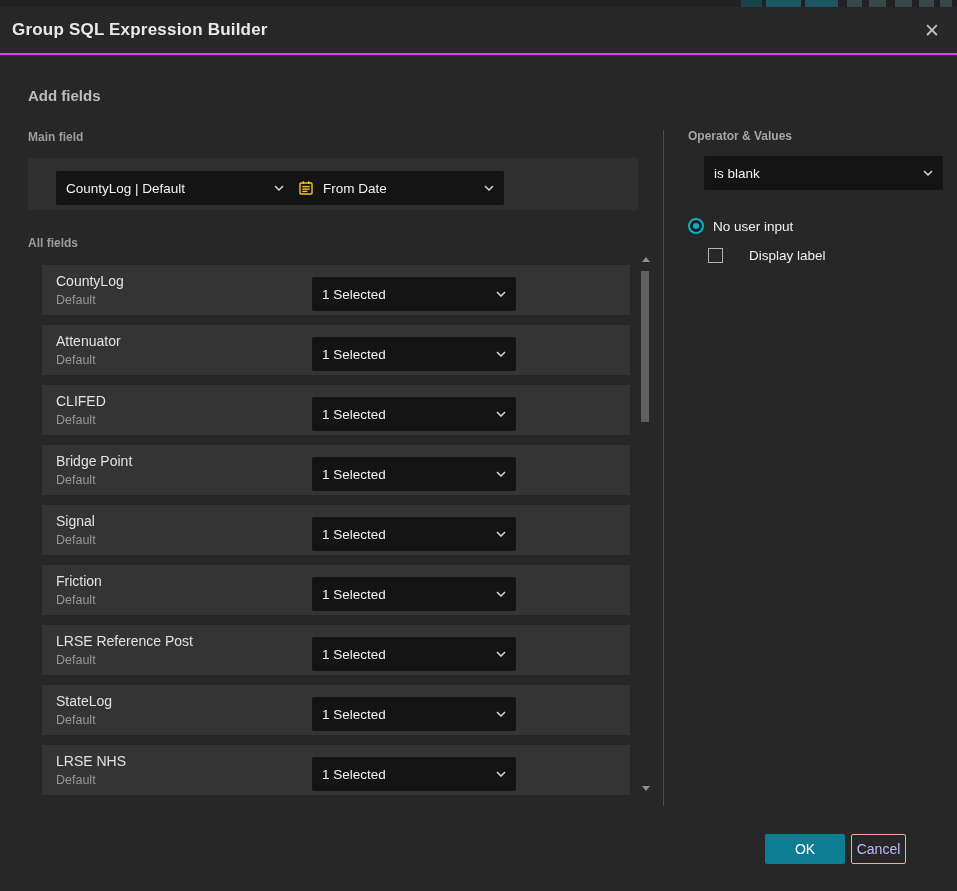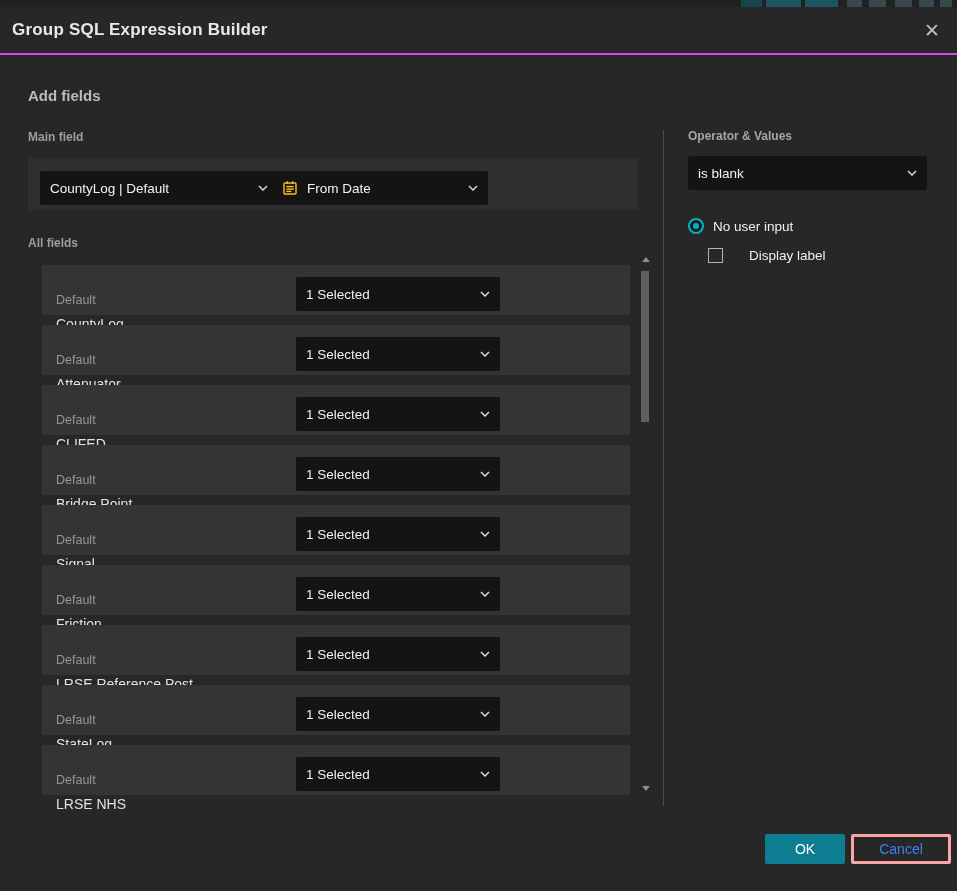--- a/index.html
+++ b/index.html
@@ -18,33 +18,33 @@
          line-height:24px;text-align:center;cursor:pointer;}
 
   .h-add{position:absolute;left:28px;top:87px;font-size:15px;font-weight:bold;color:#bcbcbc;}
   .h-sub{position:absolute;font-size:12px;font-weight:bold;color:#9d9d9d;}
   .h-main{left:28px;top:130px;}
   .h-all{left:28px;top:236px;}
   .h-op{left:688px;top:129px;color:#a6a6a6;}
 
   
   .select{background:#141414;border-radius:2px;display:flex;align-items:center;color:#f2f2f2;
-          font-size:13.5px;padding:17px 10px;box-sizing:border-box;height:26px;cursor:pointer;}
+          font-size:13.5px;padding:17px 10px;box-sizing:border-box;height:26px;cursor:pointer;margin-left:16px;}
   .select .chev{margin-left:auto;display:flex;align-items:center;}
 
   
   .mainbox{position:absolute;left:28px;top:158px;width:610px;height:52px;background:#2f2f2f;}
   .sel-layer{position:absolute;left:12px;top:13px;width:238px;}
   .sel-field{position:absolute;left:244px;top:13px;width:216px;}
   .sel-field .cal{display:flex;align-items:center;margin-right:9px;}
 
   
   .list{position:absolute;left:42px;top:265px;width:588px;}
   .row{position:relative;height:50px;background:#343434;margin-bottom:10px;}
-  .row-name{position:absolute;left:14px;top:8px;font-size:14px;color:#e2e2e2;margin-top:43px;}
+  .row-name{position:absolute;left:14px;top:8px;font-size:14px;color:#e2e2e2;}
   .row-sub{position:absolute;left:14px;bottom:8px;font-size:12.5px;color:#979797;}
   .row-select{position:absolute;left:254px;top:12px;width:204px;}
 
   
   .sb-up{position:absolute;left:642px;top:257px;width:0;height:0;
          border-left:4px solid transparent;border-right:4px solid transparent;border-bottom:5px solid #8d8d8d;cursor:pointer;}
   .sb-thumb{position:absolute;left:641px;top:271px;width:8px;height:151px;background:#606060;cursor:pointer;}
   .sb-down{position:absolute;left:642px;top:786px;width:0;height:0;
          border-left:4px solid transparent;border-right:4px solid transparent;border-top:5px solid #8d8d8d;cursor:pointer;}
 
@@ -58,21 +58,21 @@
   .radio::after{content:"";position:absolute;left:3px;top:3px;width:6px;height:6px;border-radius:50%;
          background:var(--radio,#00b6c6);}
   .check-row{position:absolute;left:708px;top:248px;display:flex;align-items:center;gap:26px;cursor:pointer;}
   .checkbox{width:13px;height:13px;border:1.5px solid #b3b3b3;background:transparent;box-sizing:content-box;}
   .ctl-label{font-size:13.5px;color:#f0f0f0;}
 
   
   .btn{position:absolute;top:834px;height:30px;font-size:14px;border-radius:2px;cursor:pointer;
        font-family:"Liberation Sans",sans-serif;display:flex;align-items:center;justify-content:center;}
   .btn-ok{left:765px;width:80px;background:var(--accent,#0d7e91);color:#ffffff;border:none;}
-  .btn-cancel{left:851px;width:100px;background:transparent;color:#3b82f6;border:3px solid #fca5a5;box-sizing:border-box;}
+  .btn-cancel{left:851px;width:55px;background:transparent;color:#c4b5fd;border:1px solid #fca5a5;box-sizing:border-box;}
 </style>
 </head>
 <body>
 
 <div class="stage">
 
   <div class="top-strip">
     <div class="frag" style="left:741px;width:21px;background:#17444d;"></div>
     <div class="frag" style="left:766px;width:35px;background:#1d5560;"></div>
     <div class="frag" style="left:805px;width:33px;background:#1d5560;"></div>

